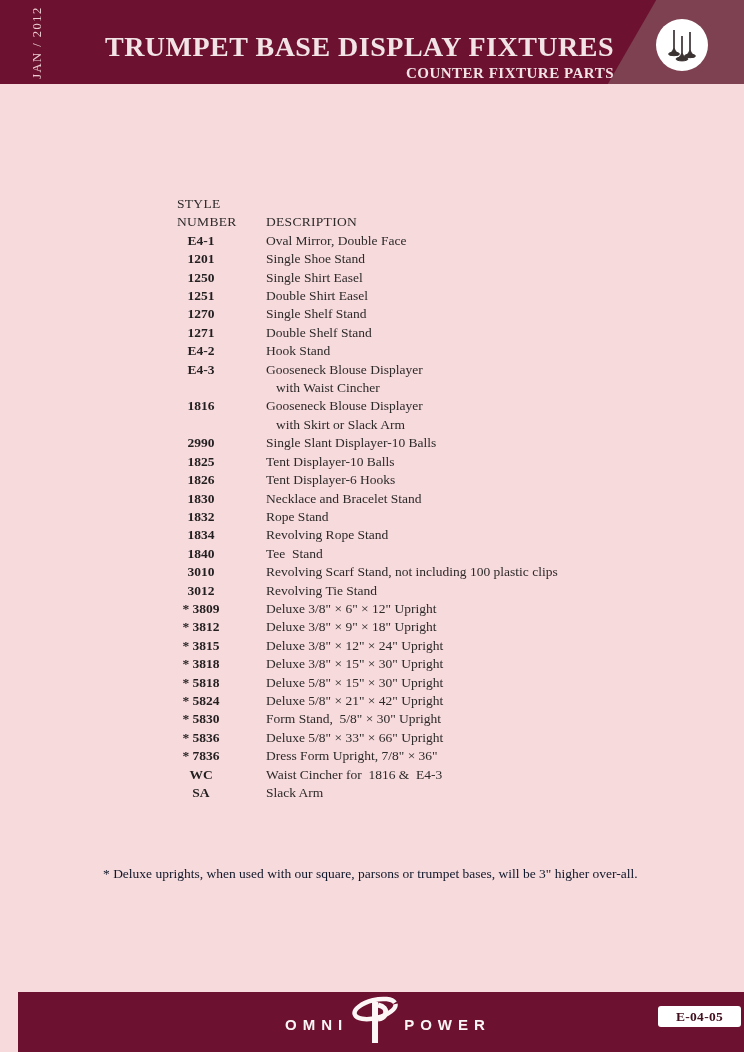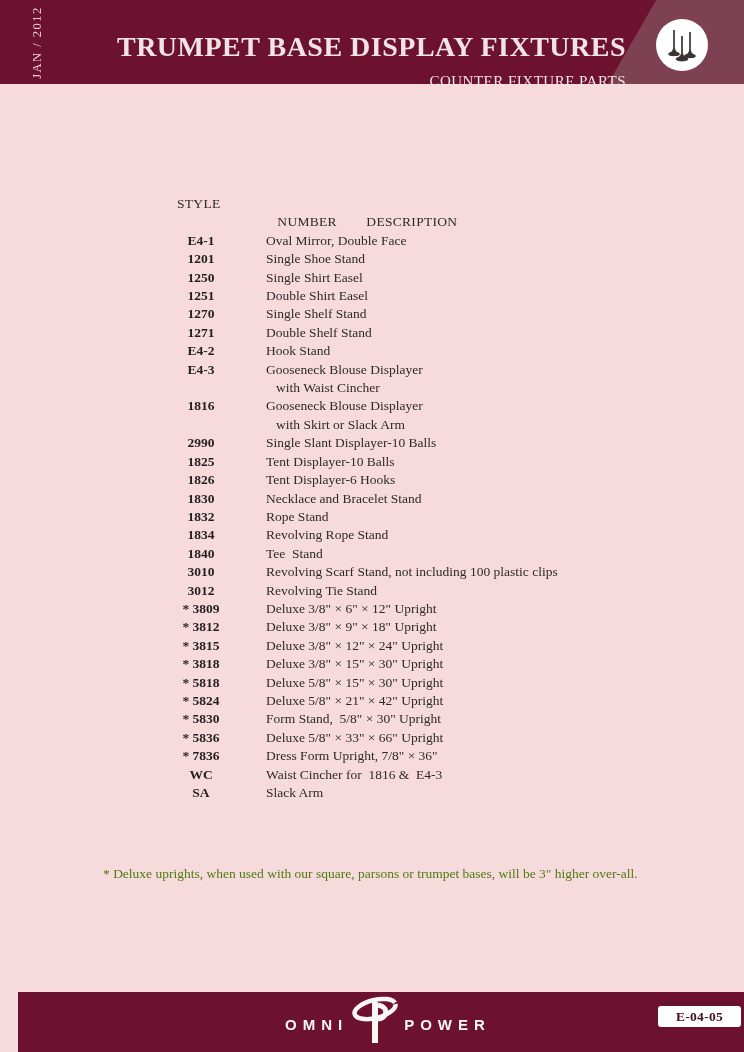--- a/index.html
+++ b/index.html
@@ -15,51 +15,51 @@
     clip-path:polygon(88.2% 0, 100% 0, 100% 100%, 81.7% 100%);
   }
   .date {
     position:absolute; left:8px; top:6px; width:58px; height:72px;
     display:flex; align-items:center; justify-content:center;
   }
   .date span {
     transform:rotate(-90deg); white-space:nowrap;
     color:#ecccd2; font-size:12.5px; letter-spacing:1.5px; font-family:"Liberation Serif", serif;
   }
-  .titleblock { position:absolute; right:118px; top:31px; text-align:right; }
+  .titleblock { position:absolute; right:130px; top:31px; text-align:right; }
   .title {
     color:#f2e4e6; font-weight:bold; font-size:28px; letter-spacing:0.5px;
     font-family:"Liberation Serif", serif; white-space:nowrap;
   }
   .subtitle {
-    color:#f2e4e6; font-weight:normal; font-size:15px; letter-spacing:0.5px; margin-top:10px;
+    color:#f2e4e6; font-weight:bold; font-size:15px; letter-spacing:0.5px; margin-top:2px;
     font-family:"Liberation Serif", serif;
   }
   .badge {
     position:absolute; left:656px; top:19px; width:52px; height:52px;
     background:#ffffff; border-radius:50%;
     display:flex; align-items:center; justify-content:center;
   }
   
   .table { position:absolute; left:158px; top:195px; font-size:13.5px; color:#2e2a2a; }
   .thead .hline { display:block; line-height:18.4px; padding-left:19px; letter-spacing:0.3px; }
   .thead { margin-bottom:0; }
-  .thead-row2 { display:flex;justify-content:center; }
+  .thead-row2 { display:flex; }
   .col-num-h { width:86px; }
   .col-desc-h { margin-left:22px; }
   .row { display:flex; line-height:18.4px; }
   .num {
     width:86px; text-align:center; font-weight:bold; color:#231f20;
     white-space:pre; line-height:18.4px;
   }
   .desc { margin-left:22px; }
   .desc-line1 { display:block; white-space:pre; line-height:18.4px; }
   .desc-line2 { display:block; white-space:pre; line-height:18.4px; padding-left:10px; }
   .footnote {
-    position:absolute; left:103px; top:866px; font-size:13.5px; color:#4d7c0f; white-space:pre;
+    position:absolute; left:103px; top:866px; font-size:13.5px; color:#0f172a; white-space:pre;
   }
   
   .footer { position:absolute; left:18px; bottom:0; width:744px; height:60px; background:#6c1230; }
   .brand {
     position:absolute; left:50%; top:3px; transform:translateX(-51%);
     display:flex; align-items:flex-end;
   }
   .brand-text {
     color:#fdf6f7; font-family:"Liberation Sans", sans-serif; font-weight:bold;
     font-size:15px; letter-spacing:6px; padding-bottom:14px;

